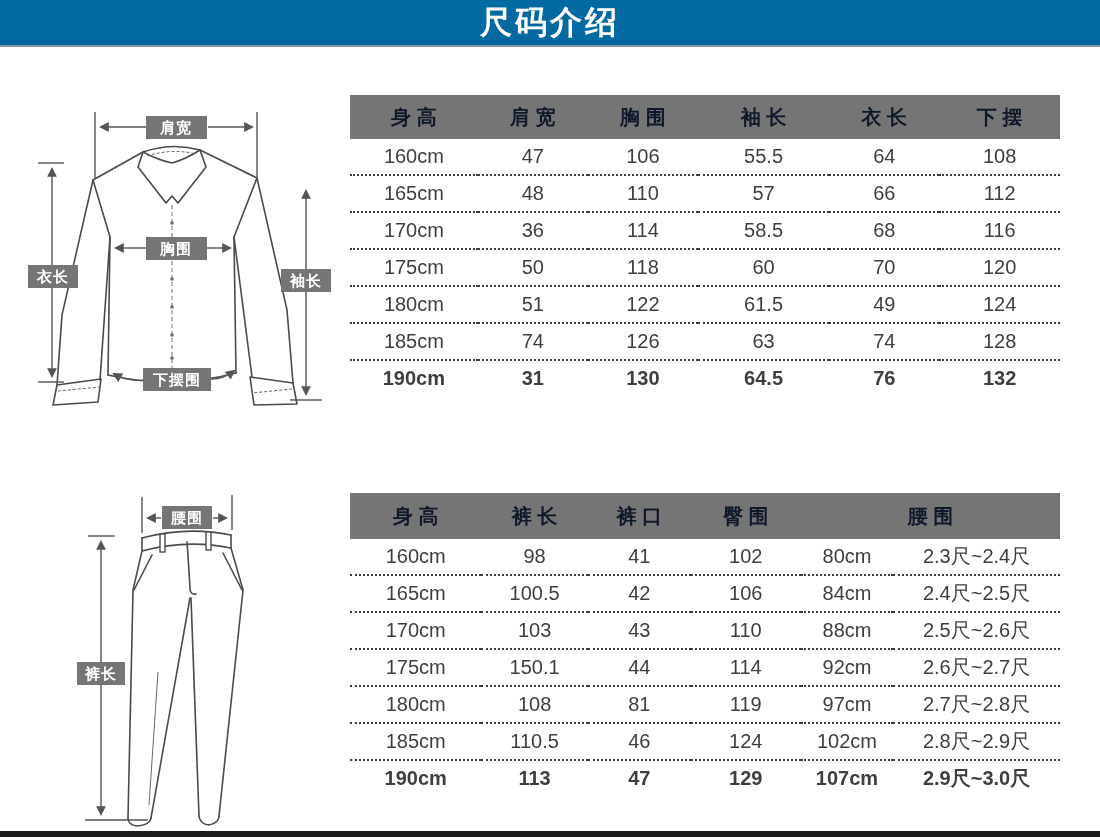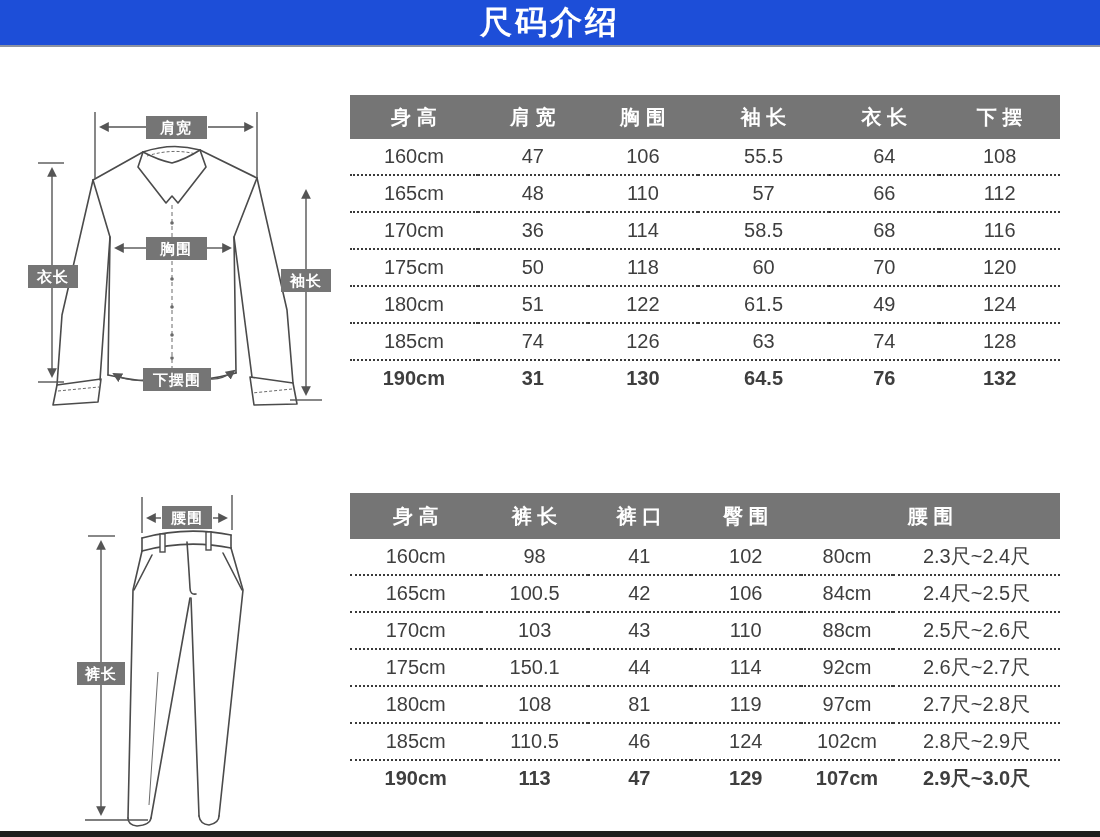--- a/index.html
+++ b/index.html
@@ -1,20 +1,20 @@
 <!DOCTYPE html>
 <html><head>
 <meta charset="utf-8">
 <style>
   html,body{margin:0;padding:0;background:#fff;}
   .stage{position:relative;width:1100px;height:837px;background:#fff;overflow:hidden;
          font-family:"Liberation Sans","DejaVu Sans",sans-serif;}
 
   
-  .banner{position:absolute;left:0;top:0;width:1100px;height:45px;background:#1d4ed8;
+  .banner{position:absolute;left:0;top:0;width:1100px;height:45px;background:#0369a1;
           border-bottom:2px solid #8d93a1;display:flex;align-items:center;justify-content:center;
           gap:46px;color:#fff;}
   .banner .cn{font-size:32px;font-weight:bold;letter-spacing:3px;}
   .banner .en{font-size:31px;font-weight:bold;letter-spacing:0;}
 
   
   svg.diagram{position:absolute;left:0;}
   svg.shirt{top:55px;}
   svg.pants{top:460px;}
   .art{fill:none;stroke:#4b4b4b;stroke-width:1.6;stroke-linejoin:round;stroke-linecap:round;}
@@ -22,21 +22,21 @@
   .meas{fill:none;stroke:#555;stroke-width:1.4;}
   .lblBox{fill:#757575;}
   .lblTxt{fill:#fff;font-size:15px;font-weight:bold;letter-spacing:1px;text-anchor:middle;
           font-family:"Liberation Sans","DejaVu Sans",sans-serif;}
 
   
   .tbl{position:absolute;left:350px;width:710px;}
   .tbl1{top:95px;}
   .tbl2{top:493px;}
   table{width:100%;border-collapse:collapse;table-layout:fixed;}
-  th{background:#757575;color:#ffffff;font-size:20px;font-weight:bold;text-align:center;}
+  th{background:#757575;color:#0f172a;font-size:20px;font-weight:bold;text-align:center;}
   .tbl1 th{height:42px;}
   .tbl2 th{height:44px;}
   td{font-size:20px;color:#3e3e3e;text-align:center;height:35px;
      border-bottom:2px dotted #3a3a3a;padding:0;}
   tbody tr:last-child td{border-bottom:none;font-weight:bold;}
 
   
   .tbl1 col:nth-child(1){width:18%}.tbl1 col:nth-child(2){width:15.5%}
   .tbl1 col:nth-child(3){width:15.5%}.tbl1 col:nth-child(4){width:18.5%}
   .tbl1 col:nth-child(5){width:15.5%}.tbl1 col:nth-child(6){width:17%}

